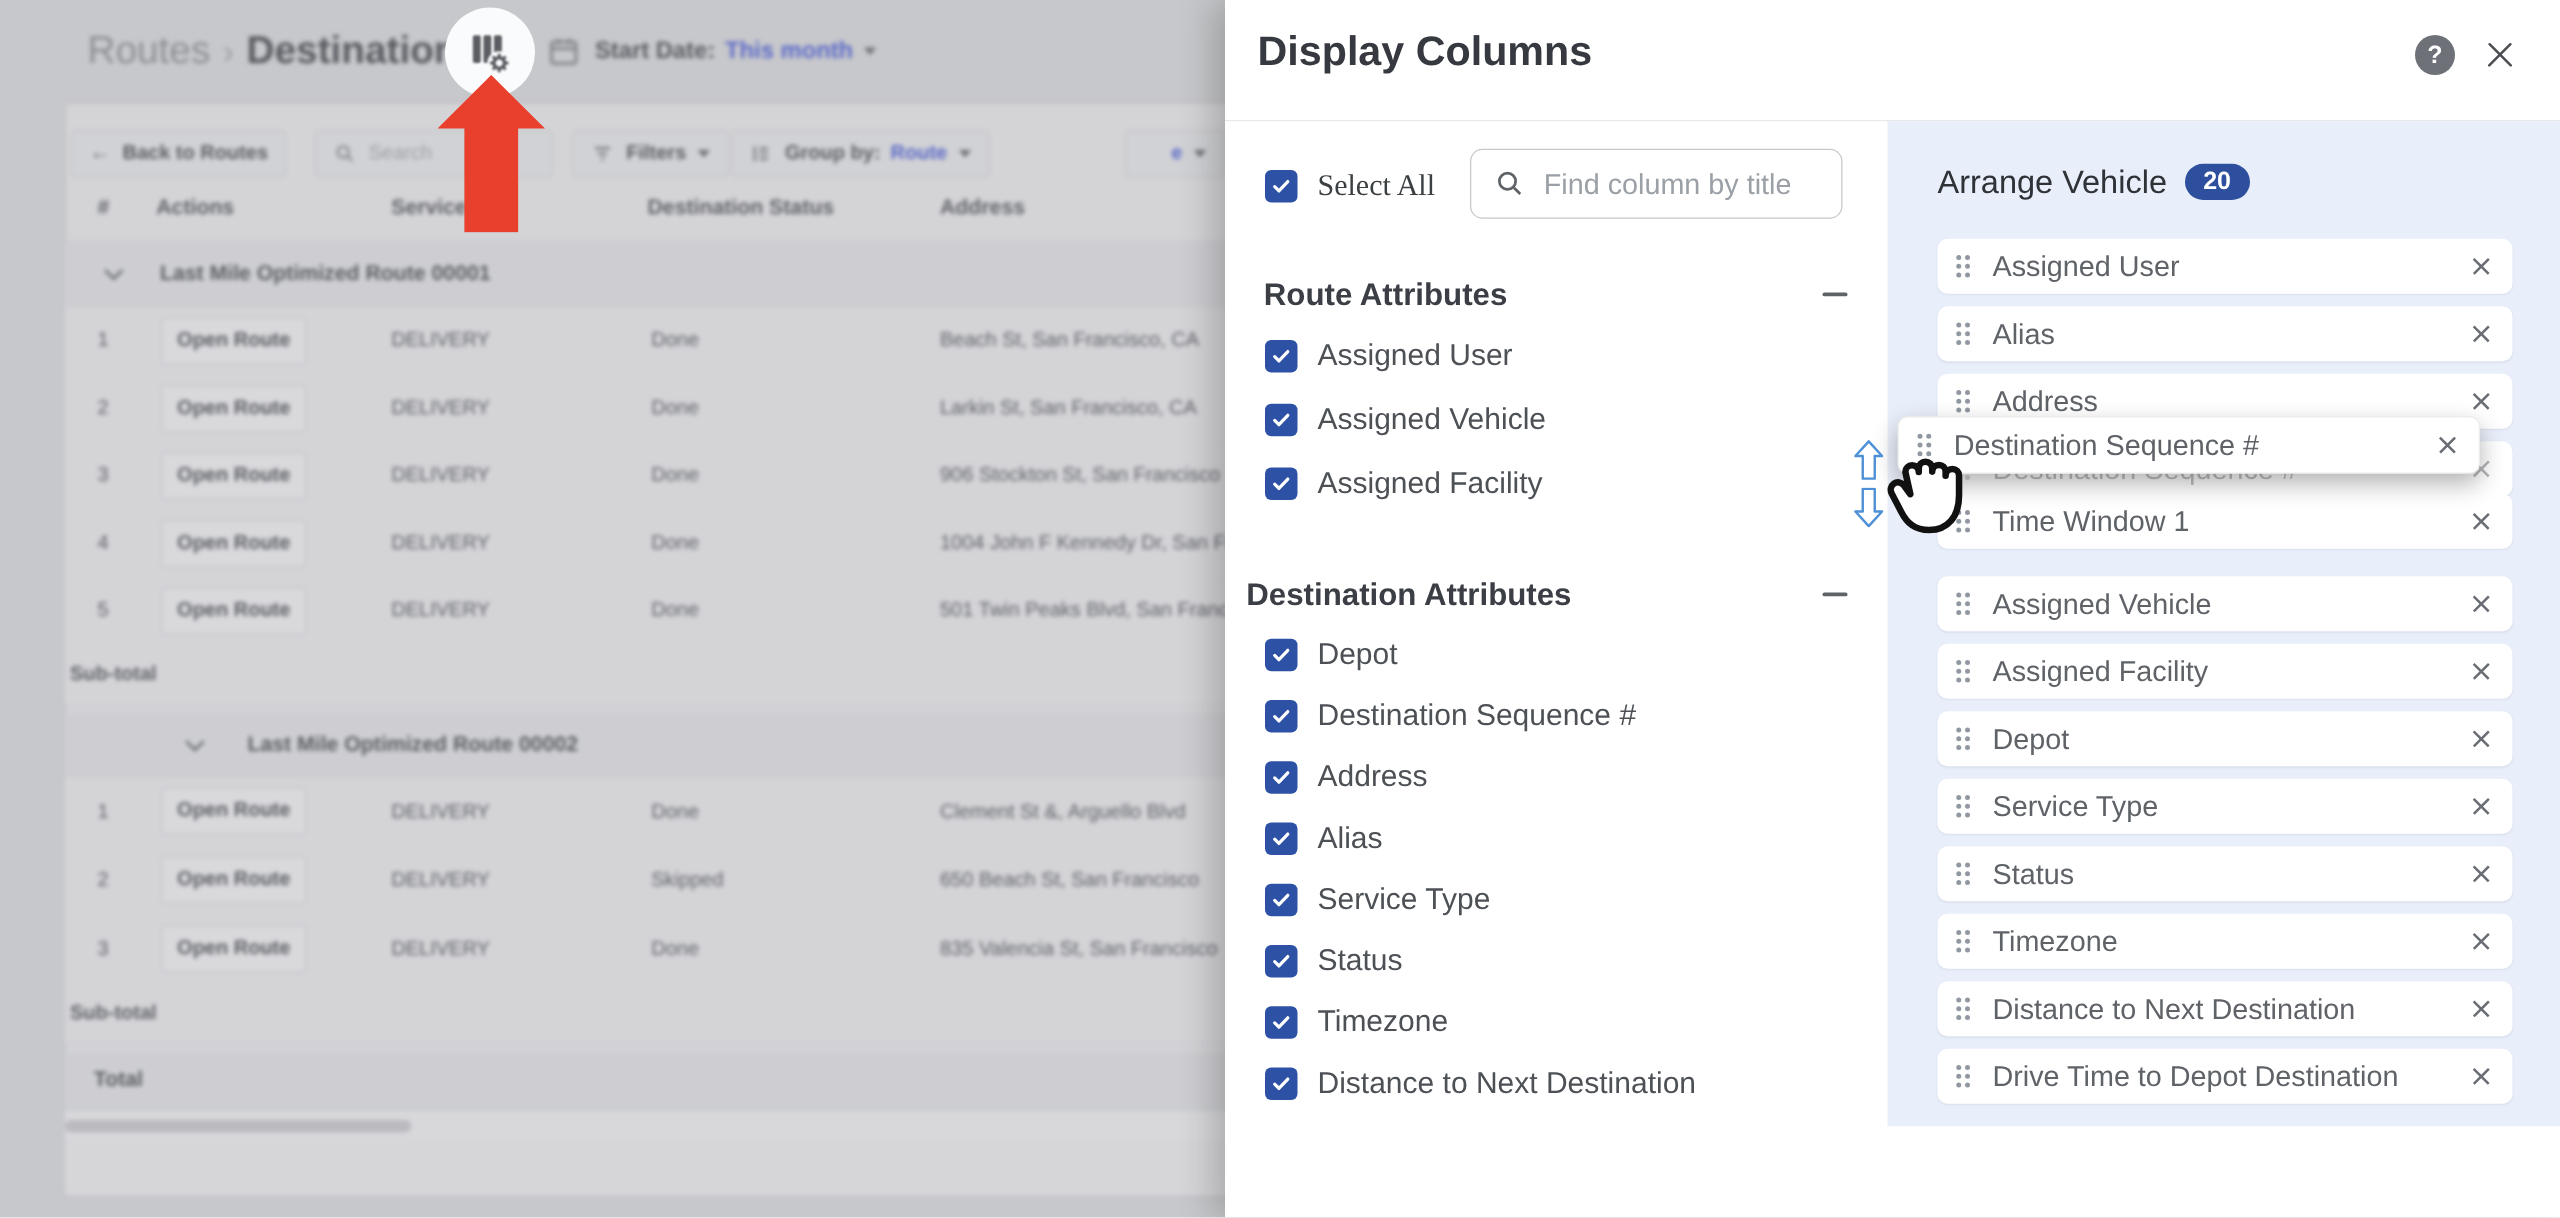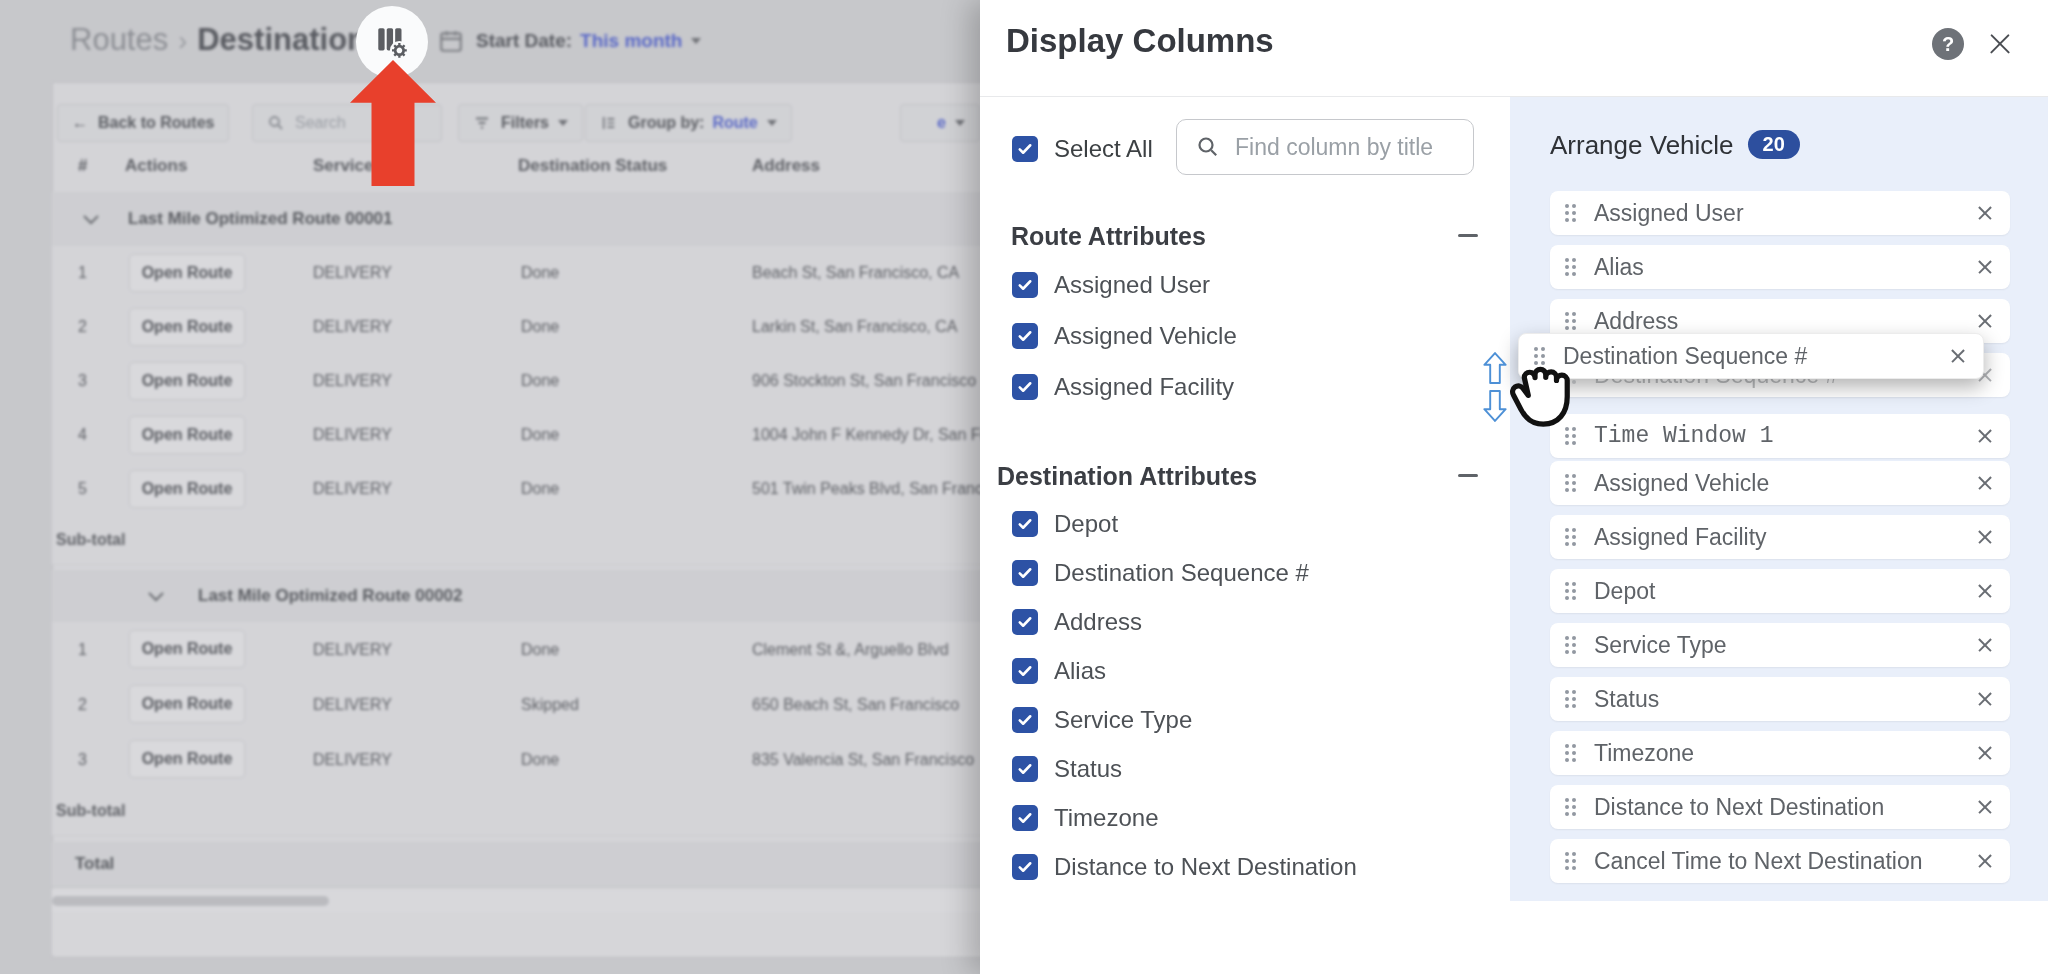--- a/index.html
+++ b/index.html
@@ -261,21 +261,21 @@
       <span>?</span>
     </div>
   <div class="x-icon x-big abs" style="left:1006px;top:30px;"></div>
   <div class="hline"></div>
 
   <div class="cb" style="left:32px;top:136px;">
     <svg viewBox="0 0 24 24">
         <path d="M5 12.5l4.5 4.5L19 7" fill="none" stroke="#fff" stroke-width="3.4" stroke-linecap="round" stroke-linejoin="round"></path>
       </svg>
   </div>
-  <span class="cb-label" style="left:74px;top:136px;color:#3c4043;">Select All</span>
+  <span class="cb-label" style="left:74px;top:136px;color:#3c4043;font-family:Liberation Serif, serif;">Select All</span>
   <input id="find-input" placeholder="Find column by title" style="">
   <svg class="abs" style="left:216px;top:135px;" width="24" height="24" viewBox="0 0 24 24" fill="none" stroke="#5f6368" stroke-width="2.2">
       <circle cx="10" cy="10" r="6.5"></circle>
       <path d="M15.2 15.2l5 5"></path>
     </svg>
 
   <span class="sec-title" style="left:31px;top:222px;">Route Attributes</span>
   <div class="minus" style="left:478px;top:234px;"></div>
 
   <div class="cb" style="left:32px;top:272px;">
@@ -395,21 +395,21 @@
         <i></i>
         <i></i>
         <i></i>
         <i></i>
         <i></i>
         <i></i>
       </span>
       <span class="lbl">Destination Sequence #</span>
       <span class="x-icon x-sm"></span>
     </div>
-  <div class="arr-card" style="top:414px;font-family:Liberation Mono, monospace;">
+  <div class="arr-card" style="top:395px;">
       <span class="dots">
         <i></i>
         <i></i>
         <i></i>
         <i></i>
         <i></i>
         <i></i>
       </span>
       <span class="lbl">Time Window 1</span>
       <span class="x-icon x-sm"></span>
@@ -500,21 +500,21 @@
     </div>
   <div class="arr-card" style="top:839px;">
       <span class="dots">
         <i></i>
         <i></i>
         <i></i>
         <i></i>
         <i></i>
         <i></i>
       </span>
-      <span class="lbl">Cancel Time to Next Destination</span>
+      <span class="lbl">Drive Time to Depot Destination</span>
       <span class="x-icon x-sm"></span>
     </div>
 
   <div class="arr-card" id="float-card">
     <span class="dots">
         <i></i>
         <i></i>
         <i></i>
         <i></i>
         <i></i>

